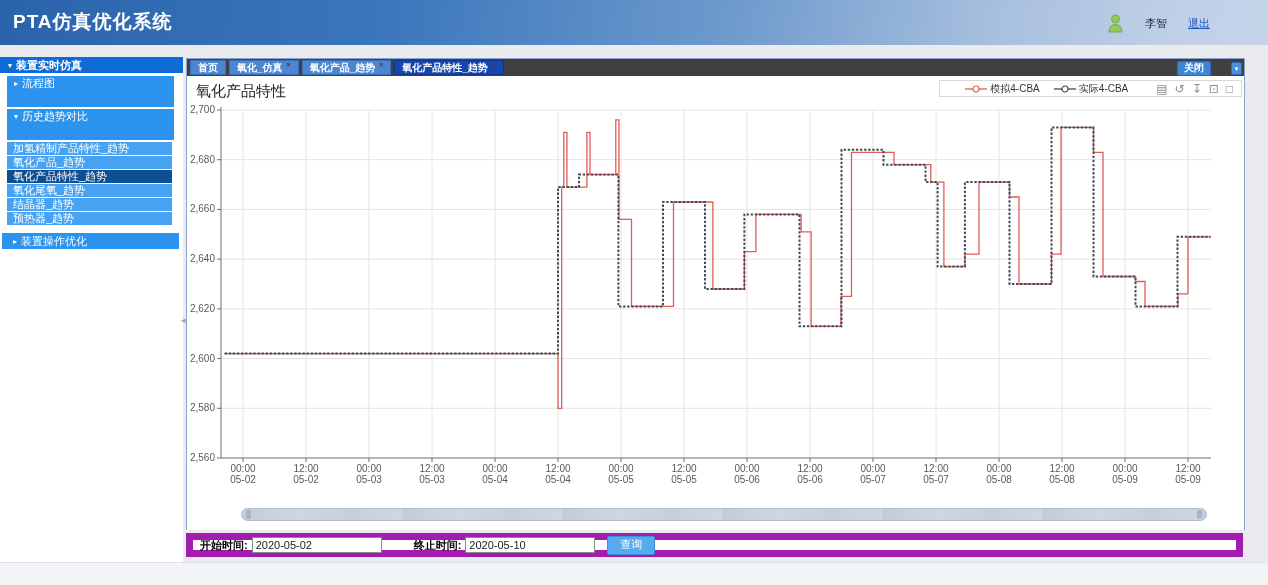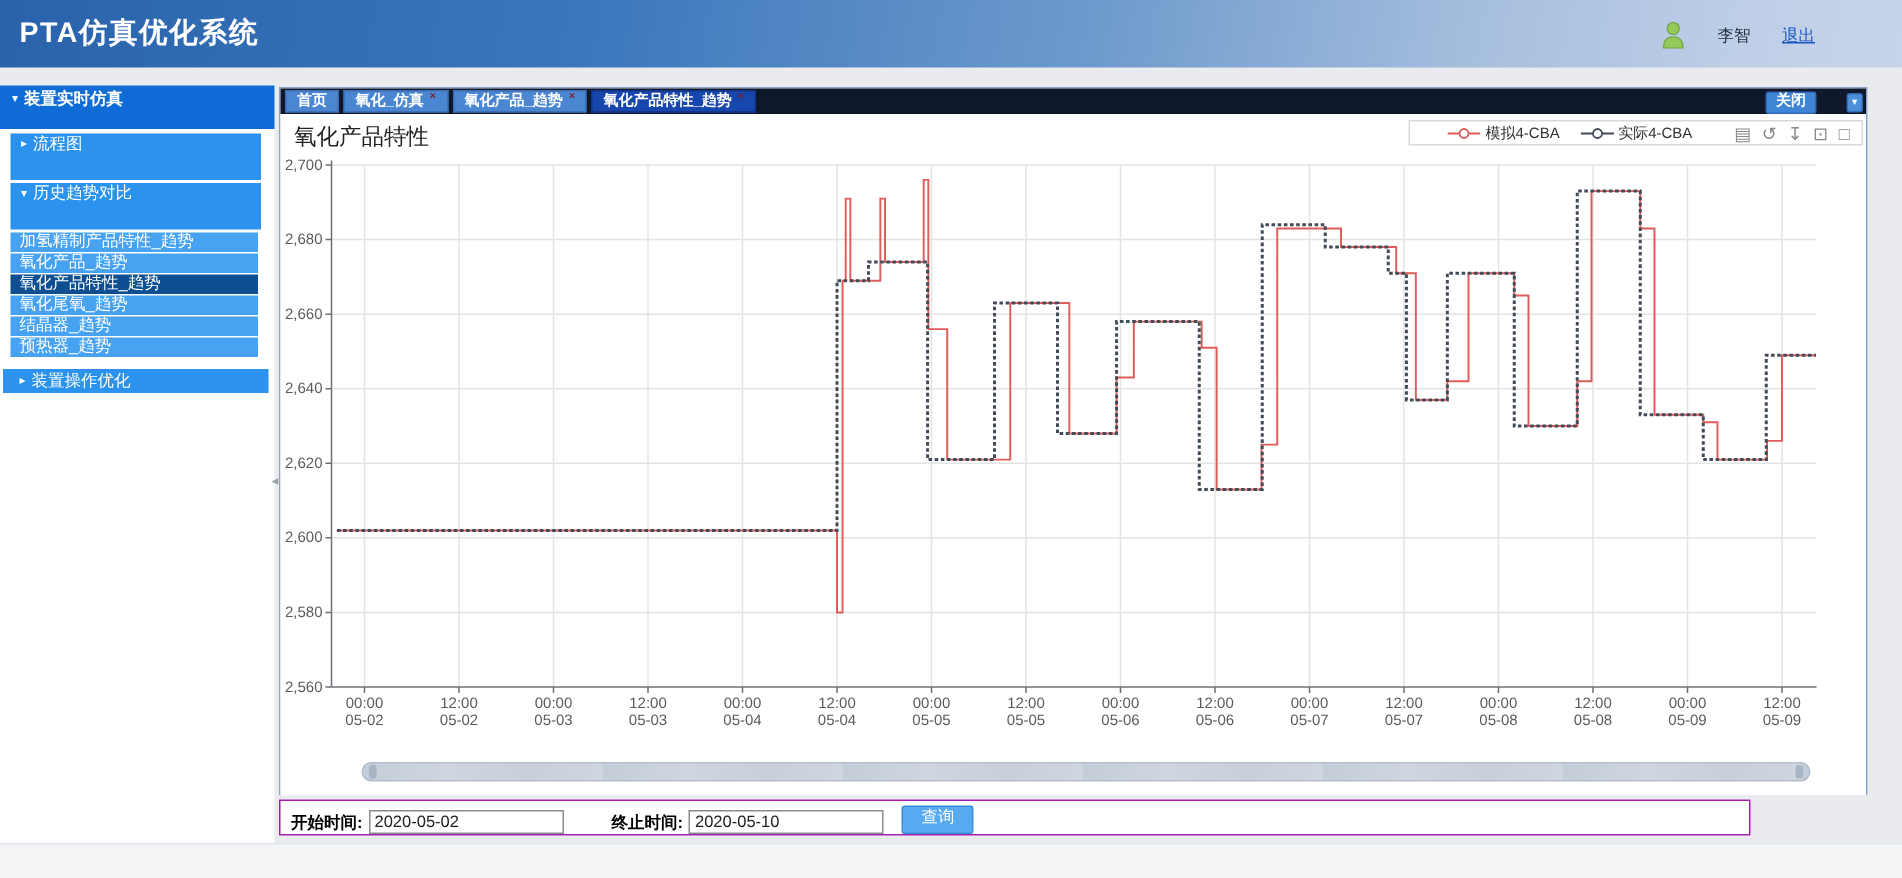--- a/index.html
+++ b/index.html
@@ -13,35 +13,35 @@
   .app-header{
     position:absolute;left:0;top:0;width:1268px;height:45px;
     background:linear-gradient(100deg,#2a63ab 0%,#3a76bc 30%,#6f9bcd 58%,#a7bfde 78%,#bfcfe7 92%,#c6d4ea 100%);
   }
   .app-title{position:absolute;left:13px;top:9px;color:#ffffff;font-size:19px;font-weight:bold;letter-spacing:1px;}
   .user-box{position:absolute;right:58px;top:12px;display:flex;align-items:center;gap:21px;height:22px;}
   .user-name{font-size:11px;color:#1c2b3a;}
   .logout-link{font-size:11px;color:#1a56c4;text-decoration:underline;cursor:pointer;}
   
   .sidebar{position:absolute;left:0;top:57px;width:183px;height:526px;background:#ffffff;}
-  .side-root{height:29px;line-height:17px;background:#0f6cd6;color:#fff;font-size:11px;font-weight:bold;
+  .side-root{height:16px;line-height:17px;background:#0f6cd6;color:#fff;font-size:11px;font-weight:bold;
     padding-left:8px;margin-bottom:3px;cursor:pointer;}
   .side-group{height:31px;line-height:14px;background:#2b93ee;color:#fff;font-size:11px;
     margin:0 9px 2px 7px;padding-left:7px;cursor:pointer;}
   .side-sub{height:13px;line-height:13px;background:#47a3f2;color:#fff;font-size:11px;
     margin:0 11px 1px 7px;padding-left:6px;white-space:nowrap;overflow:hidden;cursor:pointer;}
   .side-sub.selected{background:#0e4f92;}
   .side-bottom{height:16px;line-height:16px;background:#2b93ee;color:#fff;font-size:11px;
     margin:8px 4px 0 2px;padding-left:11px;cursor:pointer;}
   .tri{display:inline-block;font-size:8px;margin-right:4px;vertical-align:1px;}
   .collapse-handle{position:absolute;left:181px;top:315px;font-size:9px;color:#9aa0a8;cursor:pointer;}
   
   .main-panel{position:absolute;left:186px;top:58px;width:1059px;height:472px;background:#ffffff;
     border:1px solid #8ca3c9;box-sizing:border-box;}
-  .tab-strip{position:absolute;left:0;top:0;width:100%;height:17px;background:#0f172a;
+  .tab-strip{position:absolute;left:0;top:0;width:100%;height:17px;background:#404040;
     display:flex;align-items:center;padding-left:3px;box-sizing:border-box;}
   .tab{height:13px;line-height:13px;margin-right:3px;padding:0 7px;background:#4a86d2;color:#fff;
     font-size:10px;font-weight:bold;cursor:pointer;position:relative;white-space:nowrap;border:1px solid #3c6fb4;}
   .tab.active{background:#1747ad;border-color:#12348a;}
   .tab .tab-x{font-size:7px;color:#7a1f1f;margin-left:4px;position:relative;top:-4px;cursor:pointer;}
   .tab-strip-right{position:absolute;right:2px;top:2px;display:flex;gap:20px;align-items:center;}
   .close-btn{background:#3f85d6;border:1px solid #2f6ab8;color:#fff;font-size:10px;font-weight:bold;
     height:13px;line-height:12px;padding:0 6px;border-radius:2px;cursor:pointer;}
   .more-btn{background:#4e8fd9;border:1px solid #2f6ab8;color:#fff;font-size:7px;width:11px;height:13px;
     line-height:12px;text-align:center;border-radius:2px;cursor:pointer;box-sizing:border-box;}
@@ -57,22 +57,22 @@
   
   .chart-svg{position:absolute;left:0;top:0;}
   
   .dz-slider{position:absolute;left:54px;top:432px;width:966px;height:13px;
     background:#cfd6e0;border:1px solid #b4bdca;border-radius:7px;box-sizing:border-box;cursor:pointer;
     background-image:repeating-linear-gradient(90deg,#c4ccd9 0px,#cfd6e0 55px,#c8cfdb 110px,#cfd6e0 160px);}
   .dz-handle{position:absolute;top:1px;width:5px;height:9px;background:#a9b4c4;border-radius:2px;}
   .dz-handle.left{left:4px;}
   .dz-handle.right{right:4px;}
   
-  .query-bar{position:absolute;left:186px;top:533px;width:981px;height:24px;background:#fff;
-    border:1px solid #a21caf;box-sizing:border-box;display:flex;align-items:flex-end;padding-left:7px;}
+  .query-bar{position:absolute;left:186px;top:533px;width:1057px;height:24px;background:#fff;
+    border:7px solid #a21caf;box-sizing:border-box;display:flex;align-items:center;padding-left:7px;}
   .q-label{font-size:11px;font-weight:bold;color:#000;margin-right:4px;white-space:nowrap;}
   .q-input{width:122px;height:14px;font-size:11px;border:1px solid #8b8b8b;padding:0 3px;
     font-family:"Liberation Sans",sans-serif;color:#222;}
   .q-gap{width:32px;}
   .q-btn{margin-left:12px;background:#55aaf0;border:1px solid #3d8fd6;color:#fff;font-size:11px;
     height:17px;line-height:15px;padding:0 12px;border-radius:2px;cursor:pointer;}
   .bottom-strip{position:absolute;left:0;top:562px;width:1268px;height:23px;background:#f3f4f6;
     border-top:1px solid #dfe3ea;}
 </style>
 </head>

